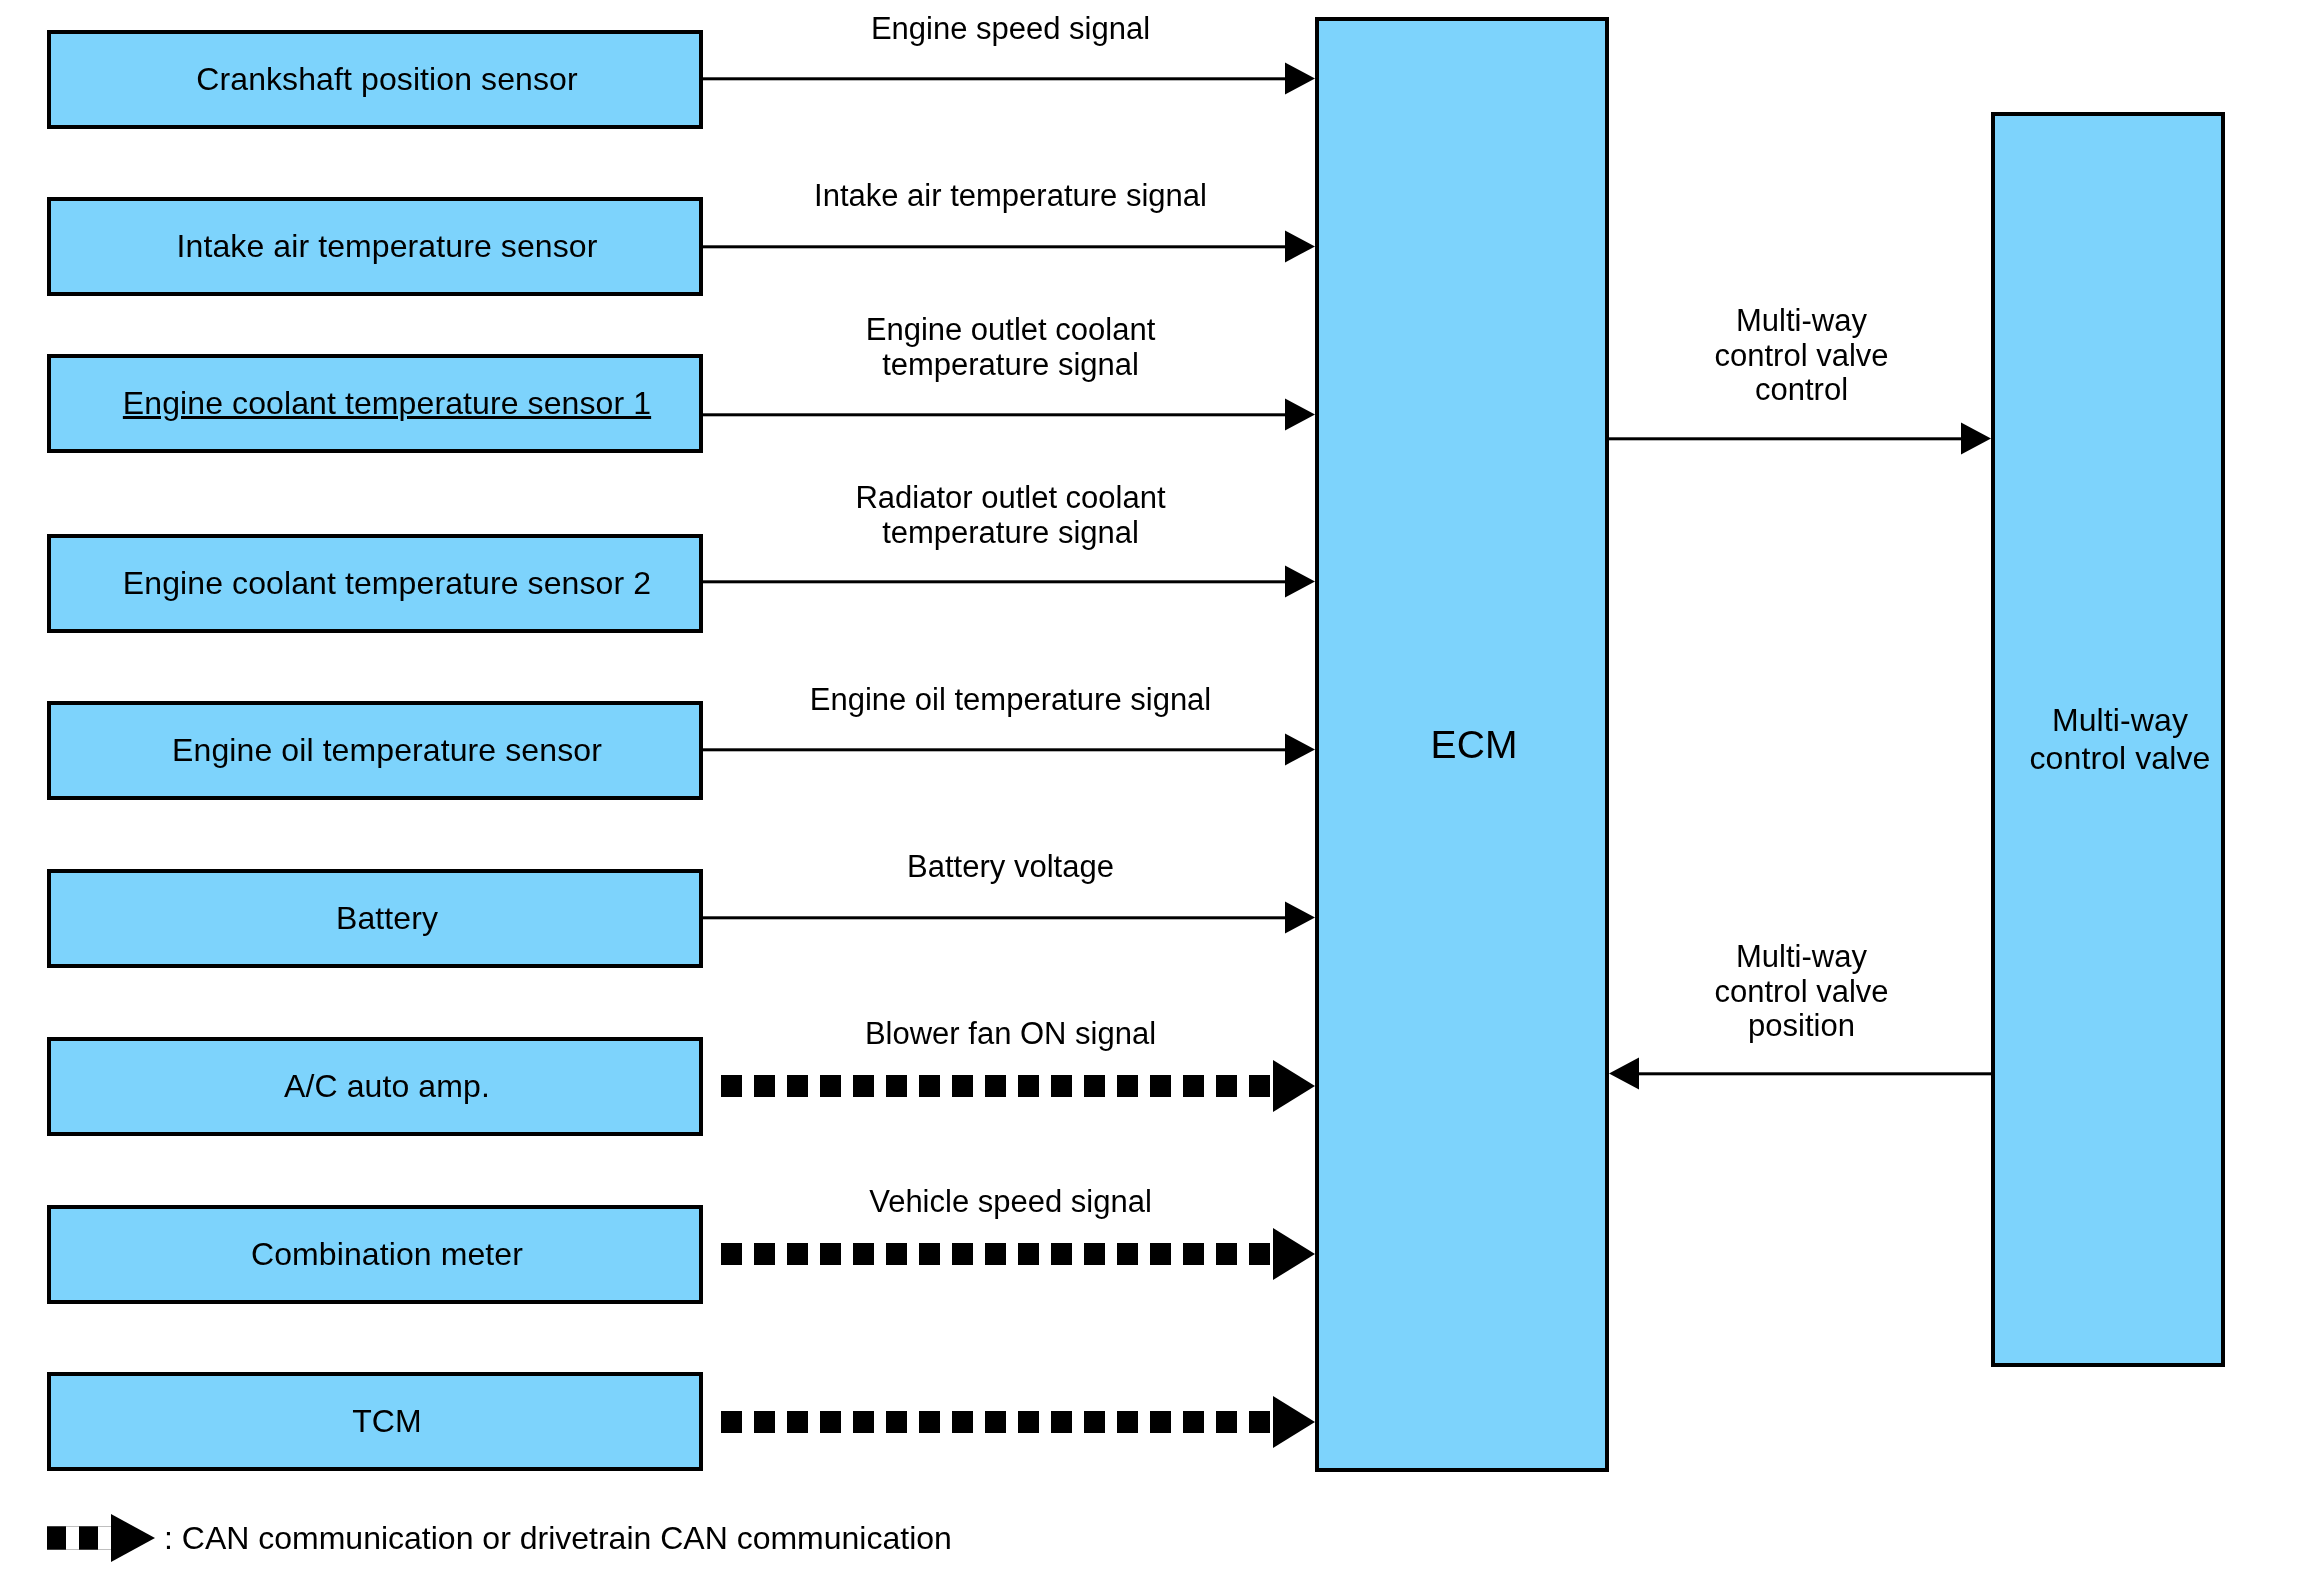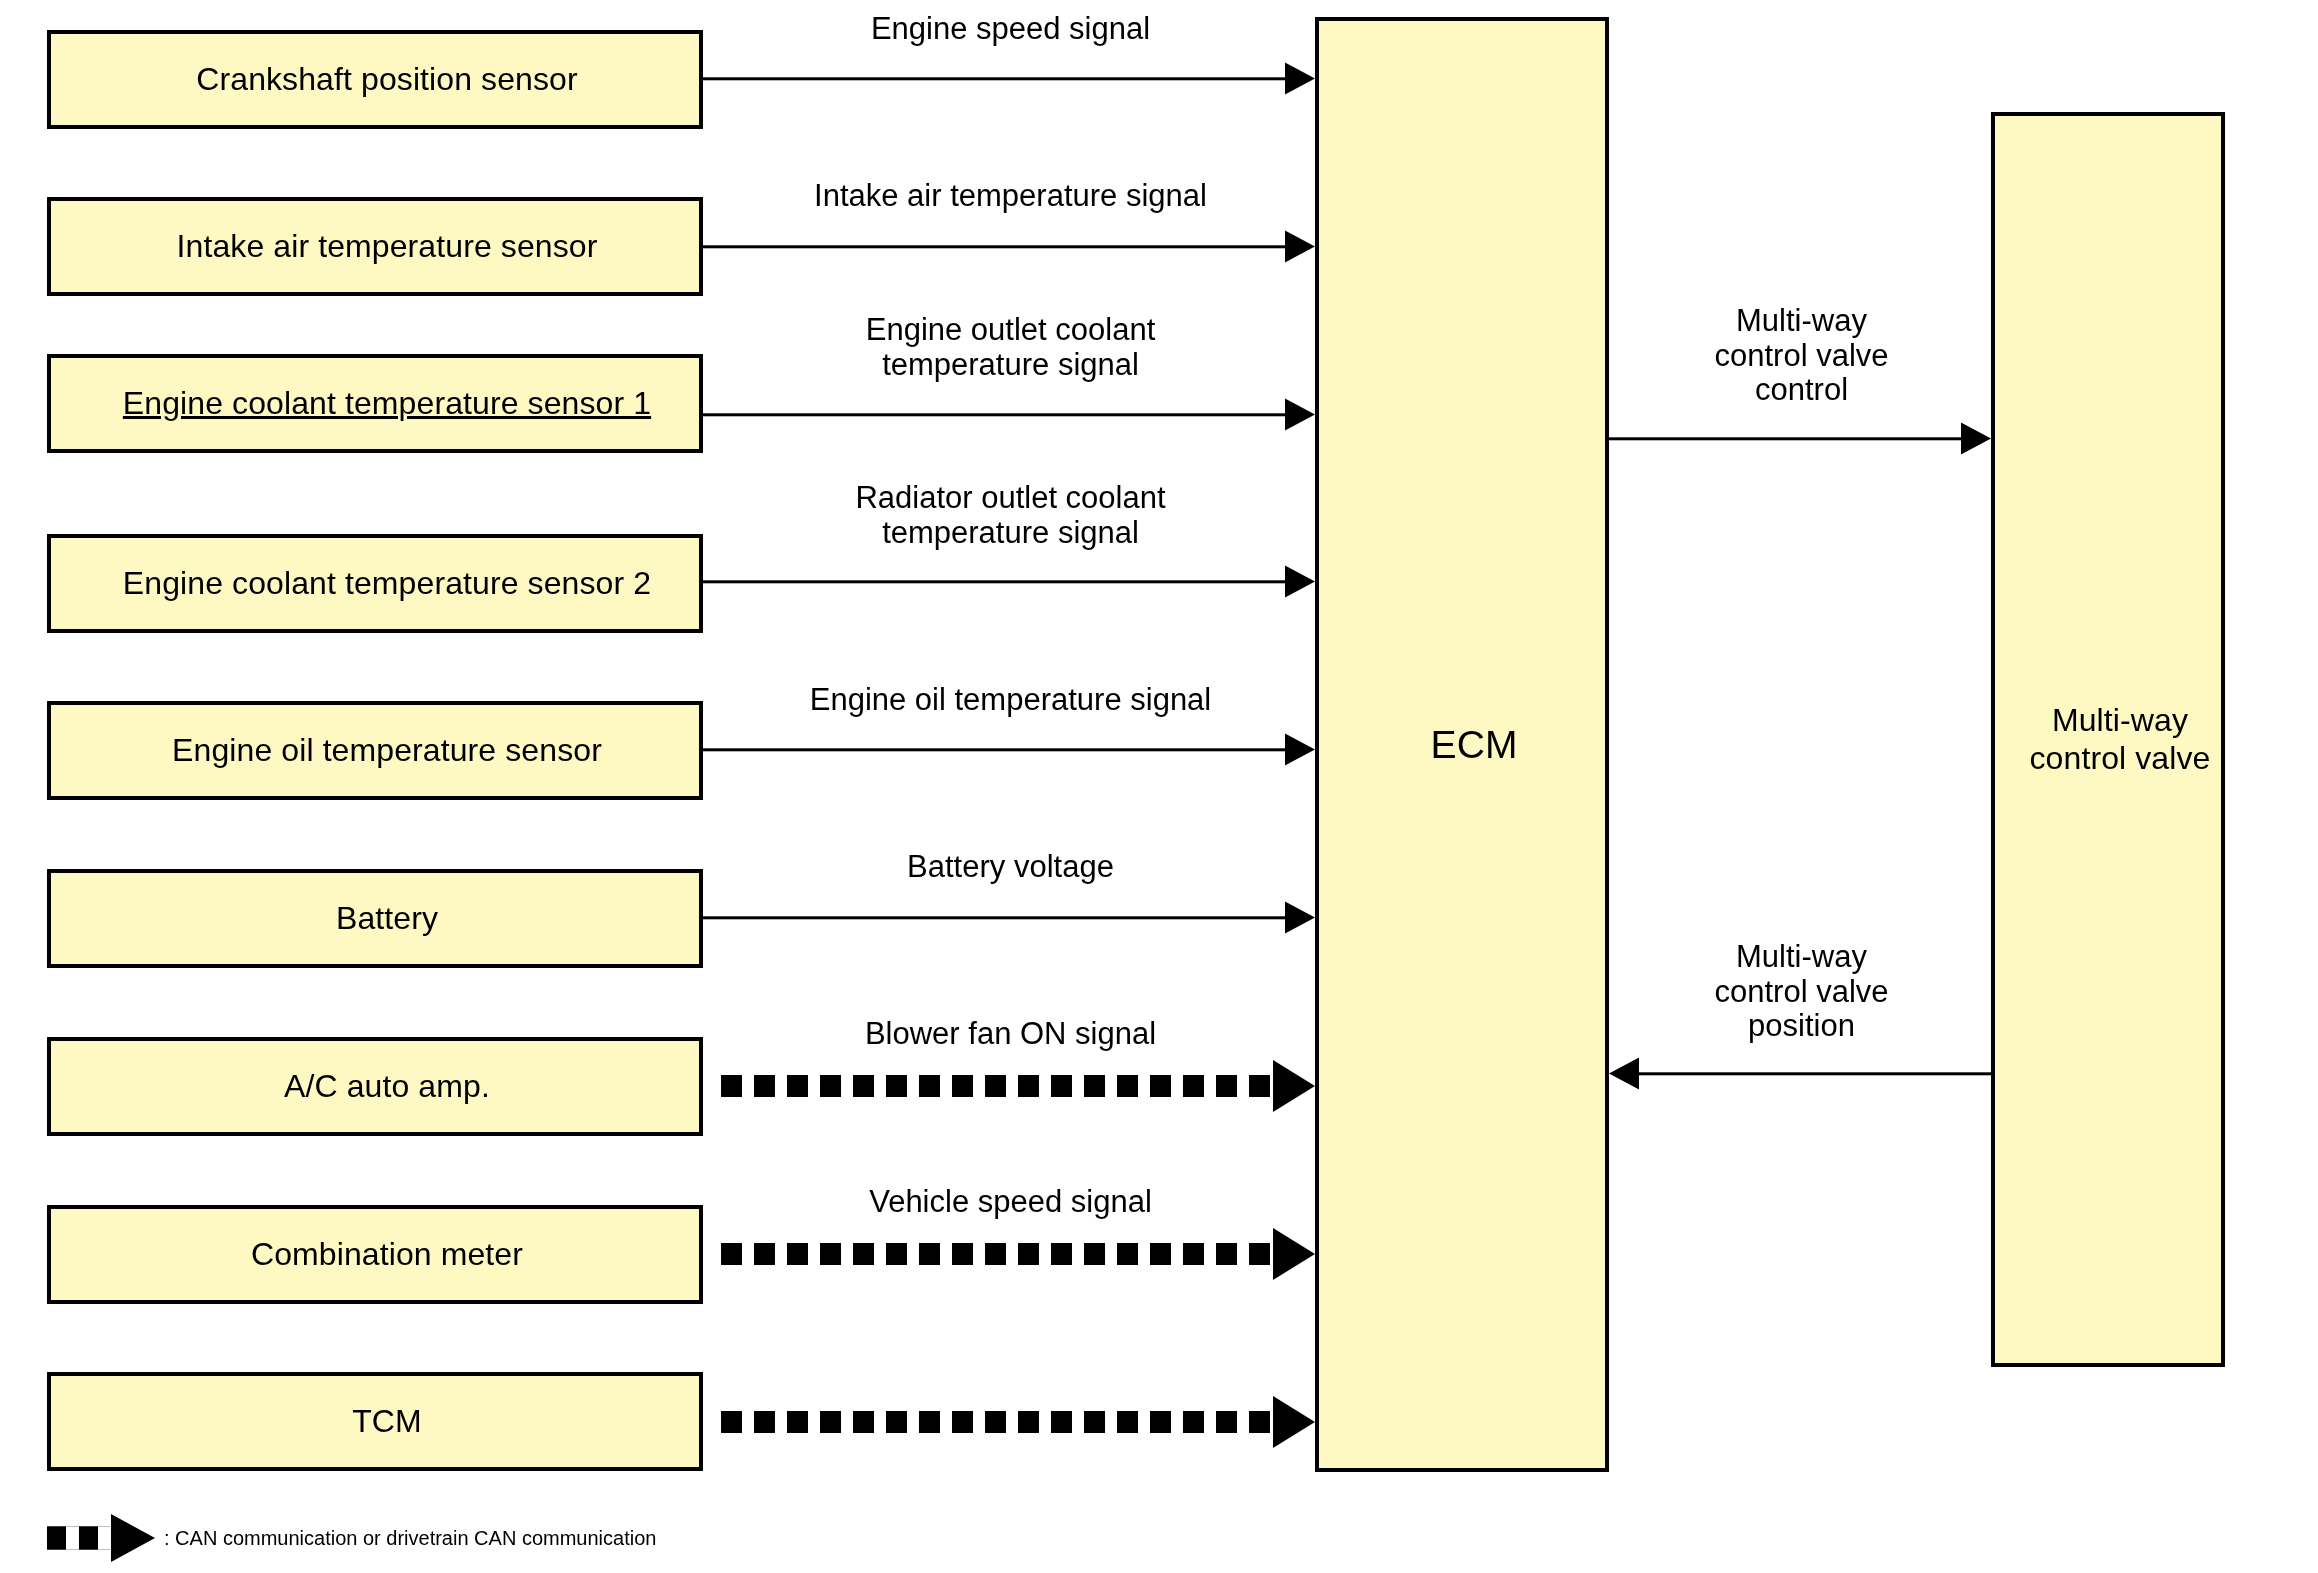--- a/index.html
+++ b/index.html
@@ -16,21 +16,21 @@
     font-family: "Liberation Sans", sans-serif;
     color: #000000;
     overflow: hidden;
   }
 
   
   .box {
     position: absolute;
     box-sizing: border-box;
     border: 4px solid #000000;
-    background: #fef9c3;
+    background: #7dd3fc;
     display: flex;
     align-items: center;
     justify-content: center;
     text-align: center;
     padding-left: 24px;
   }
   .box-label {
     font-size: 32px;
     line-height: 1.16;
     letter-spacing: 0.1px;
@@ -166,21 +166,21 @@
     left: 64px;
     top: 50%;
     width: 0;
     height: 0;
     border-top: 24px solid transparent;
     border-bottom: 24px solid transparent;
     border-left: 44px solid #000000;
     transform: translateY(-50%);
   }
   .legend-text {
-    font-size: 20px;
+    font-size: 32px;
     line-height: 1;
     white-space: pre;
   }
 </style>
 </head>
 <body>
 
 <div id="stage">
 
   <div class="box src-box" style="top:30px;">

